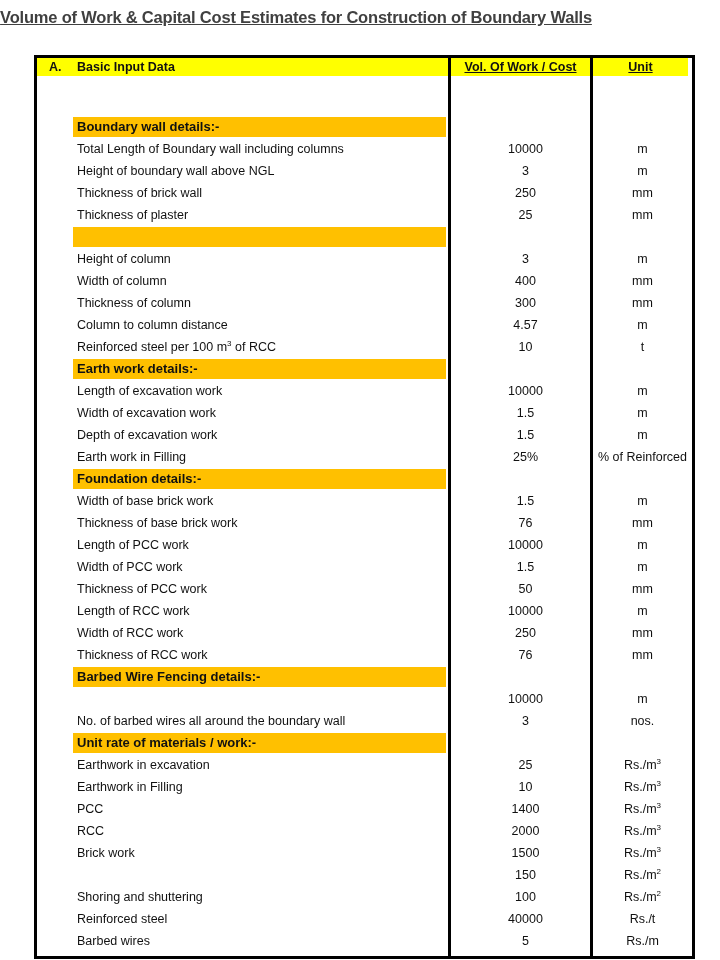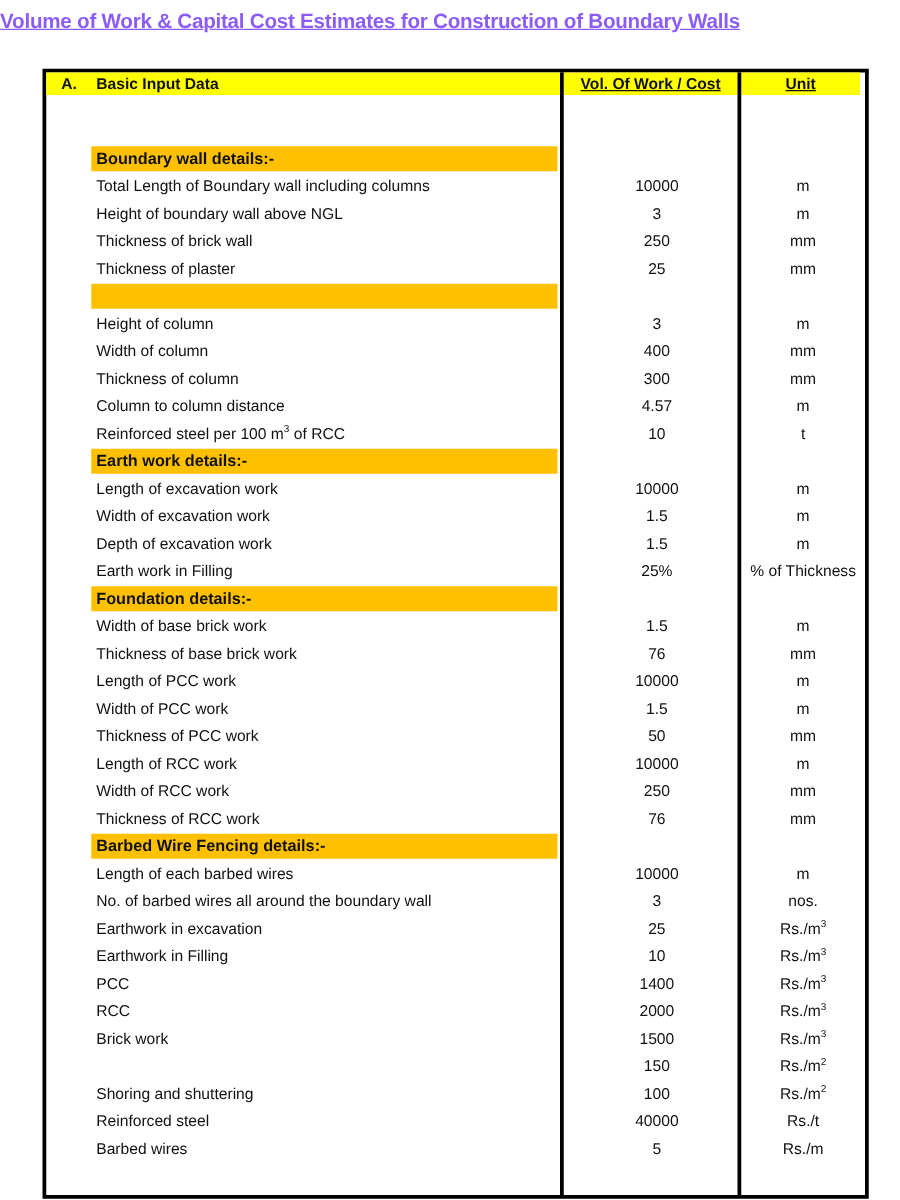--- a/index.html
+++ b/index.html
@@ -1,19 +1,19 @@
 <!DOCTYPE html>
 <html><head>
 <meta charset="utf-8">
 <style>
   html, body { margin: 0; padding: 0; background: #ffffff; }
   body { width: 720px; height: 960px; position: relative; overflow: hidden;
          font-family: "Liberation Sans", "DejaVu Sans", sans-serif; color: #111; }
   .title { position: absolute; top: 8px; left: 0; width: 592px; text-align: center;
-           font-size: 16.5px; font-weight: bold; text-decoration: underline; letter-spacing: -0.2px; color: #8b5cf6; }
+           font-size: 16.5px; font-weight: bold; text-decoration: underline; letter-spacing: -0.2px; color: #404040; }
   .frame { position: absolute; left: 34px; top: 55px; width: 655px; height: 898px;
            border: 3px solid #000; box-sizing: content-box; }
   .col-div { position: absolute; top: 0; bottom: 0; width: 3px; background: #000; }
   .div1 { left: 411px; }
   .div2 { left: 553px; }
   .hdr { position: absolute; top: 0; height: 18px; background: #ffff00; }
   .hdr-a { left: 0; width: 411px; }
   .hdr-b { left: 414px; width: 139px; }
   .hdr-c { left: 556px; width: 95px; }
   .hdr span { font-size: 12.5px; font-weight: bold; line-height: 18px; white-space: nowrap; }
@@ -115,21 +115,21 @@
         <span class="unit"><span>m</span></span>
       </div>
       <div class="row item">
         <span class="label"><span>Depth of excavation work</span></span>
         <span class="value">1.5</span>
         <span class="unit"><span>m</span></span>
       </div>
       <div class="row item">
         <span class="label"><span>Earth work in Filling</span></span>
         <span class="value">25%</span>
-        <span class="unit"><span>% of Thickness</span></span>
+        <span class="unit"><span>% of Reinforced</span></span>
       </div>
       <div class="row section">
         <div class="band"></div>
         <span class="label">Foundation details:-</span>
       </div>
       <div class="row item">
         <span class="label"><span>Width of base brick work</span></span>
         <span class="value">1.5</span>
         <span class="unit"><span>m</span></span>
       </div>
@@ -166,29 +166,32 @@
       <div class="row item">
         <span class="label"><span>Thickness of RCC work</span></span>
         <span class="value">76</span>
         <span class="unit"><span>mm</span></span>
       </div>
       <div class="row section">
         <div class="band"></div>
         <span class="label">Barbed Wire Fencing details:-</span>
       </div>
       <div class="row item">
-        <span class="label"><span>Length of each barbed wires</span></span>
         <span class="value">10000</span>
         <span class="unit"><span>m</span></span>
       </div>
       <div class="row item">
         <span class="label"><span>No. of barbed wires all around the boundary wall</span></span>
         <span class="value">3</span>
         <span class="unit"><span>nos.</span></span>
       </div>
+      <div class="row section">
+        <div class="band"></div>
+        <span class="label">Unit rate of materials / work:-</span>
+      </div>
       <div class="row item">
         <span class="label"><span>Earthwork in excavation</span></span>
         <span class="value">25</span>
         <span class="unit"><span>Rs./m</span><sup>3</sup></span>
       </div>
       <div class="row item">
         <span class="label"><span>Earthwork in Filling</span></span>
         <span class="value">10</span>
         <span class="unit"><span>Rs./m</span><sup>3</sup></span>
       </div>

